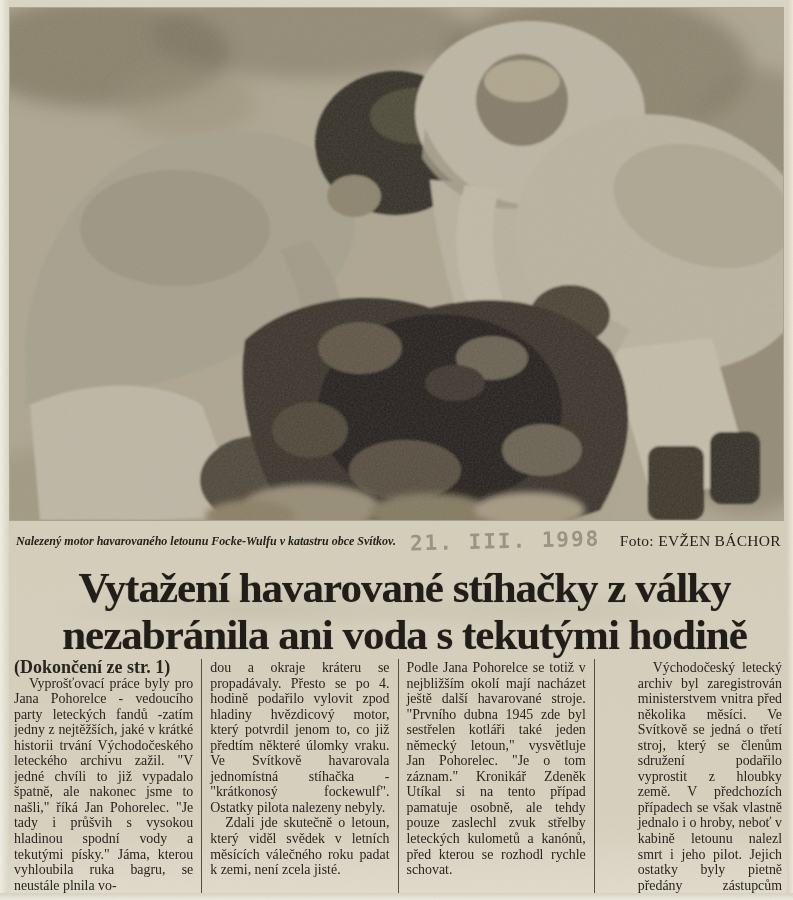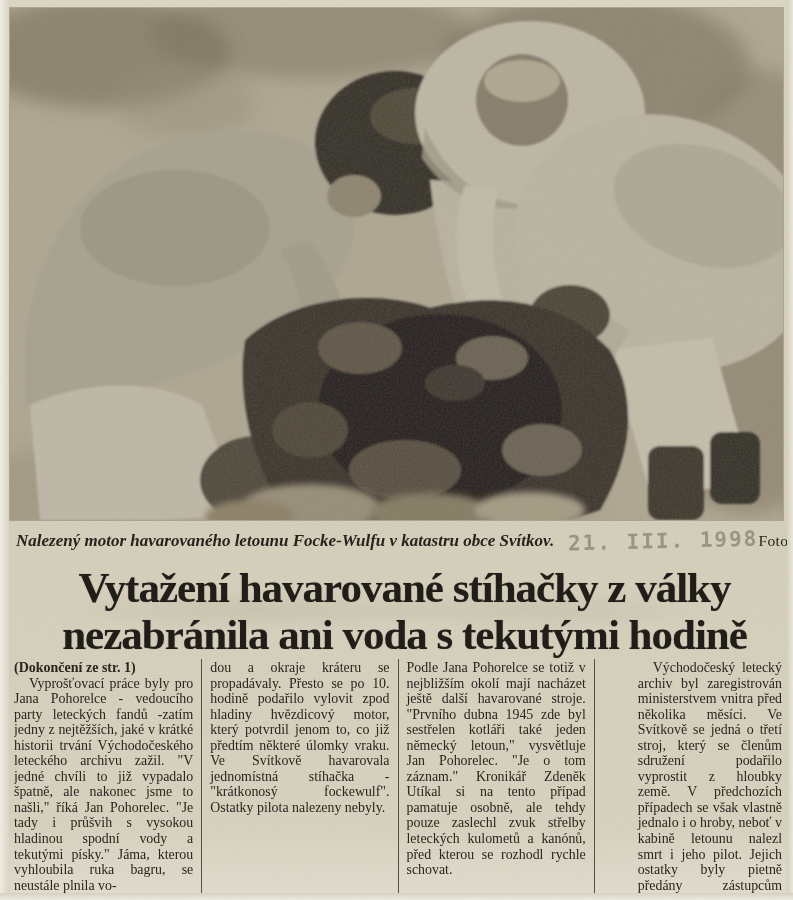--- a/index.html
+++ b/index.html
@@ -25,21 +25,21 @@
     box-shadow:0 0 0 1px rgba(120,112,92,.45);
     background:#b4ac97;
   }
   .photo-wrap svg{display:block;width:773px;height:512px;}
 
   .caption-row{
     position:absolute;left:16px;top:524px;width:765px;height:34px;
     display:flex;align-items:center;
   }
   .caption{
-    font-style:italic;font-weight:bold;font-size:17px;color:#26221c;
+    font-style:italic;font-weight:bold;font-size:12px;color:#26221c;
     white-space:nowrap;flex:0 0 auto;
   }
   .stamp{
     flex:0 0 auto;margin-left:14px;
     font-family:"DejaVu Sans Mono",monospace;
     font-weight:bold;font-size:21px;letter-spacing:2px;
     color:#8d8779;opacity:.8;transform:rotate(-1.5deg);
     white-space:nowrap;
   }
   .credit{
@@ -70,21 +70,21 @@
     flex:1 1 0;padding:1px 8px 0 8px;overflow:hidden;
   }
   .col:first-child{padding-left:0;}
   .col:last-child{padding-right:0;}
   .col + .col{border-left:1.5px solid #55503f;}
   .col p{
     margin:0;font-size:13.9px;line-height:15.55px;
     text-align:justify;
   }
   .col p.indent{text-indent:15px;}
-  .col p.lead{font-weight:bold;font-size:14px;text-indent:0;}
+  .col p.lead{font-weight:bold;font-size:18px;text-indent:0;}
   .col p.last{position:relative;margin-left:35px;}
   .sig{position:absolute;right:0;bottom:0;font-weight:bold;}
 
   .grain{
     position:absolute;left:0;top:0;width:793px;height:900px;
     pointer-events:none;opacity:.5;mix-blend-mode:multiply;
   }
 </style>
 </head>
 <body>
@@ -195,21 +195,22 @@
     <span class="hl">Vytažení havarované stíhačky z války</span>
     <span class="hl">nezabránila ani voda s tekutými hodině</span>
   </h1>
 
   <div class="columns">
     <div class="col">
       <p class="lead">(Dokončení ze str. 1)</p>
       <p class="indent">Vyprošťovací práce byly pro Jana Pohorelce - vedoucího party leteckých fandů -zatím jedny z nejtěžších, jaké v krátké historii trvání Východočeského leteckého archivu zažil. "V jedné chvíli to již vypadalo špatně, ale nakonec jsme to našli," říká Jan Pohorelec. "Je tady i průšvih s vysokou hladinou spodní vody a tekutými písky." Jáma, kterou vyhloubila ruka bagru, se neustále plnila vo-</p>
     </div>
     <div class="col">
-      <p>dou a okraje kráteru se propadávaly. Přesto se po 10. hodině podařilo vylovit zpod hladiny hvězdicový motor, který potvrdil jenom to, co již předtím některé úlomky vraku. Ve Svítkově havarovala jednomístná stíhačka - "krátkonosý fockewulf". Ostatky pilota nalezeny nebyly.</p>
+      <p>dou a okraje kráteru se propadávaly. Přesto se po 4. hodině podařilo vylovit zpod hladiny hvězdicový motor, který potvrdil jenom to, co již předtím některé úlomky vraku. Ve Svítkově havarovala jednomístná stíhačka - "krátkonosý fockewulf". Ostatky pilota nalezeny nebyly.</p>
+      <p class="indent">Zdali jde skutečně o letoun, který viděl svědek v letních měsících válečného roku padat k zemi, není zcela jisté.</p>
     </div>
     <div class="col">
       <p>Podle Jana Pohorelce se totiž v nejbližším okolí mají nacházet ještě další havarované stroje. "Prvního dubna 1945 zde byl sestřelen kotláři také jeden německý letoun," vysvětluje Jan Pohorelec. "Je o tom záznam." Kronikář Zdeněk Utíkal si na tento případ pamatuje osobně, ale tehdy pouze zaslechl zvuk střelby leteckých kulometů a kanónů, před kterou se rozhodl rychle schovat.</p>
     </div>
     <div class="col">
       <p class="indent last"><span>Východočeský letecký archiv byl zaregistrován ministerstvem vnitra před několika měsíci. Ve Svítkově se jedná o třetí stroj, který se členům sdružení podařilo vyprostit z hloubky země. V předchozích případech se však vlastně jednalo i o hroby, neboť v kabině letounu nalezl smrt i jeho pilot. Jejich ostatky byly pietně předány zástupcům spolku, který pečuje o hroby německých vojáků.</span><span class="sig">(pd)</span></p>
     </div>
   </div>
 
   <div class="edge-left"></div>

